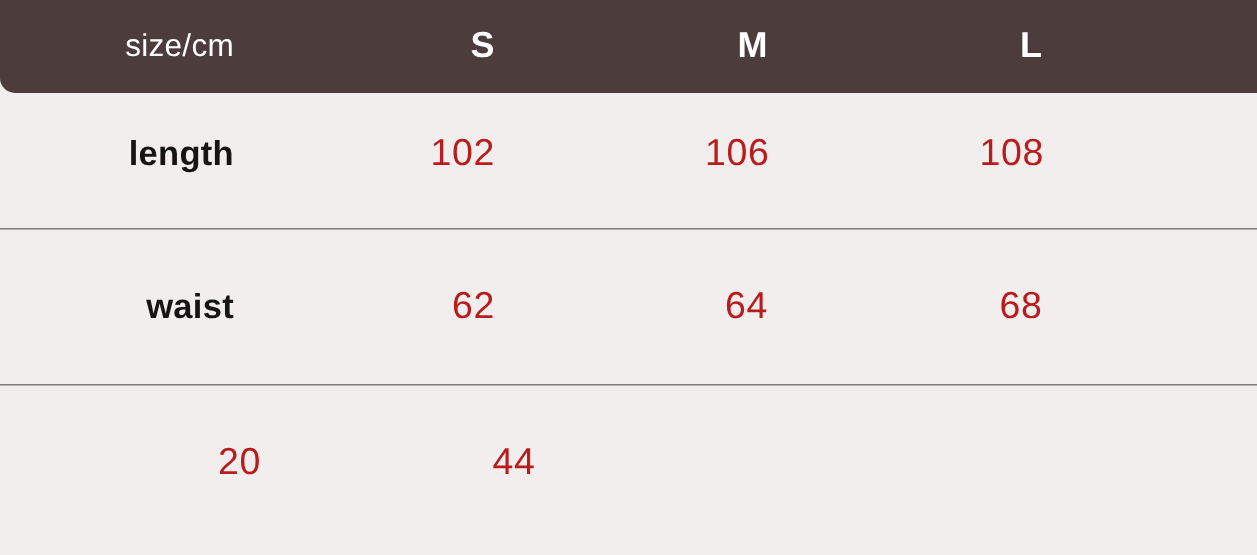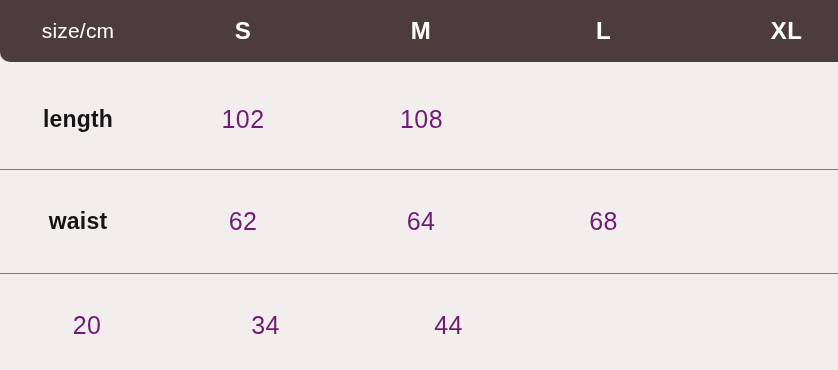--- a/index.html
+++ b/index.html
@@ -32,21 +32,21 @@
     display: flex;
     align-items: center;
     box-sizing: border-box;
     z-index: 2;
   }
 
   .cell {
     box-sizing: border-box;
     display: flex;
     align-items: center;
-    justify-content: center;
+    justify-content: flex-end;
     text-align: center;
   }
 
   
   .col-label  { width: 156px; flex: 0 0 156px; }
   .col-size   { width: 170px; flex: 0 0 170px; }
   .col-size.c1 { width: 174px; flex: 0 0 174px; }
   .col-size.c2 { width: 182px; flex: 0 0 182px; }
   .col-size.c3 { width: 183px; flex: 0 0 183px; }
   .col-size.c4 { width: 183px; flex: 0 0 183px; }
@@ -61,21 +61,21 @@
   .header-size {
     color: #ffffff;
     font-size: 24px;
     font-weight: 700;
     letter-spacing: 0.3px;
   }
 
   
   .chart-body {
     position: absolute;
-    top: 69px;
+    top: 52px;
     left: 0;
     width: 838px;
     height: 264px;
     background: #f3eeee;
   }
 
   .chart-row {
     display: flex;
     align-items: center;
     width: 838px;
@@ -87,21 +87,21 @@
   .chart-row.r3 { height: 104px; border-top: 1.5px solid #807a7a; }
 
   .row-label {
     color: #151515;
     font-size: 23px;
     font-weight: 600;
     letter-spacing: 0.2px;
   }
 
   .row-value {
-    color: #701a75;
+    color: #b91c1c;
     font-size: 25px;
     font-weight: 400;
     letter-spacing: 0.4px;
   }
 </style>
 </head>
 <body>
 
 <div class="size-chart">
 
@@ -125,20 +125,23 @@
 
   <div class="chart-body">
 
     <div class="chart-row r1">
       <div class="cell col-label">
         <span class="row-label">length</span>
       </div>
       <div class="cell col-size c1">
         <span class="row-value">102</span>
       </div>
+      <div class="cell col-size c3">
+        <span class="row-value">106</span>
+      </div>
       <div class="cell col-size c4">
         <span class="row-value">108</span>
       </div>
     </div>
 
     <div class="chart-row r2">
       <div class="cell col-label">
         <span class="row-label">waist</span>
       </div>
       <div class="cell col-size c1">
@@ -149,22 +152,19 @@
       </div>
       <div class="cell col-size c4">
         <span class="row-value">68</span>
       </div>
     </div>
 
     <div class="chart-row r3">
       <div class="cell col-size c1">
         <span class="row-value">20</span>
       </div>
-      <div class="cell col-size c3">
-        <span class="row-value">34</span>
-      </div>
       <div class="cell col-size c4">
         <span class="row-value">44</span>
       </div>
     </div>
 
   </div>
 </div>
 
 </body></html>

